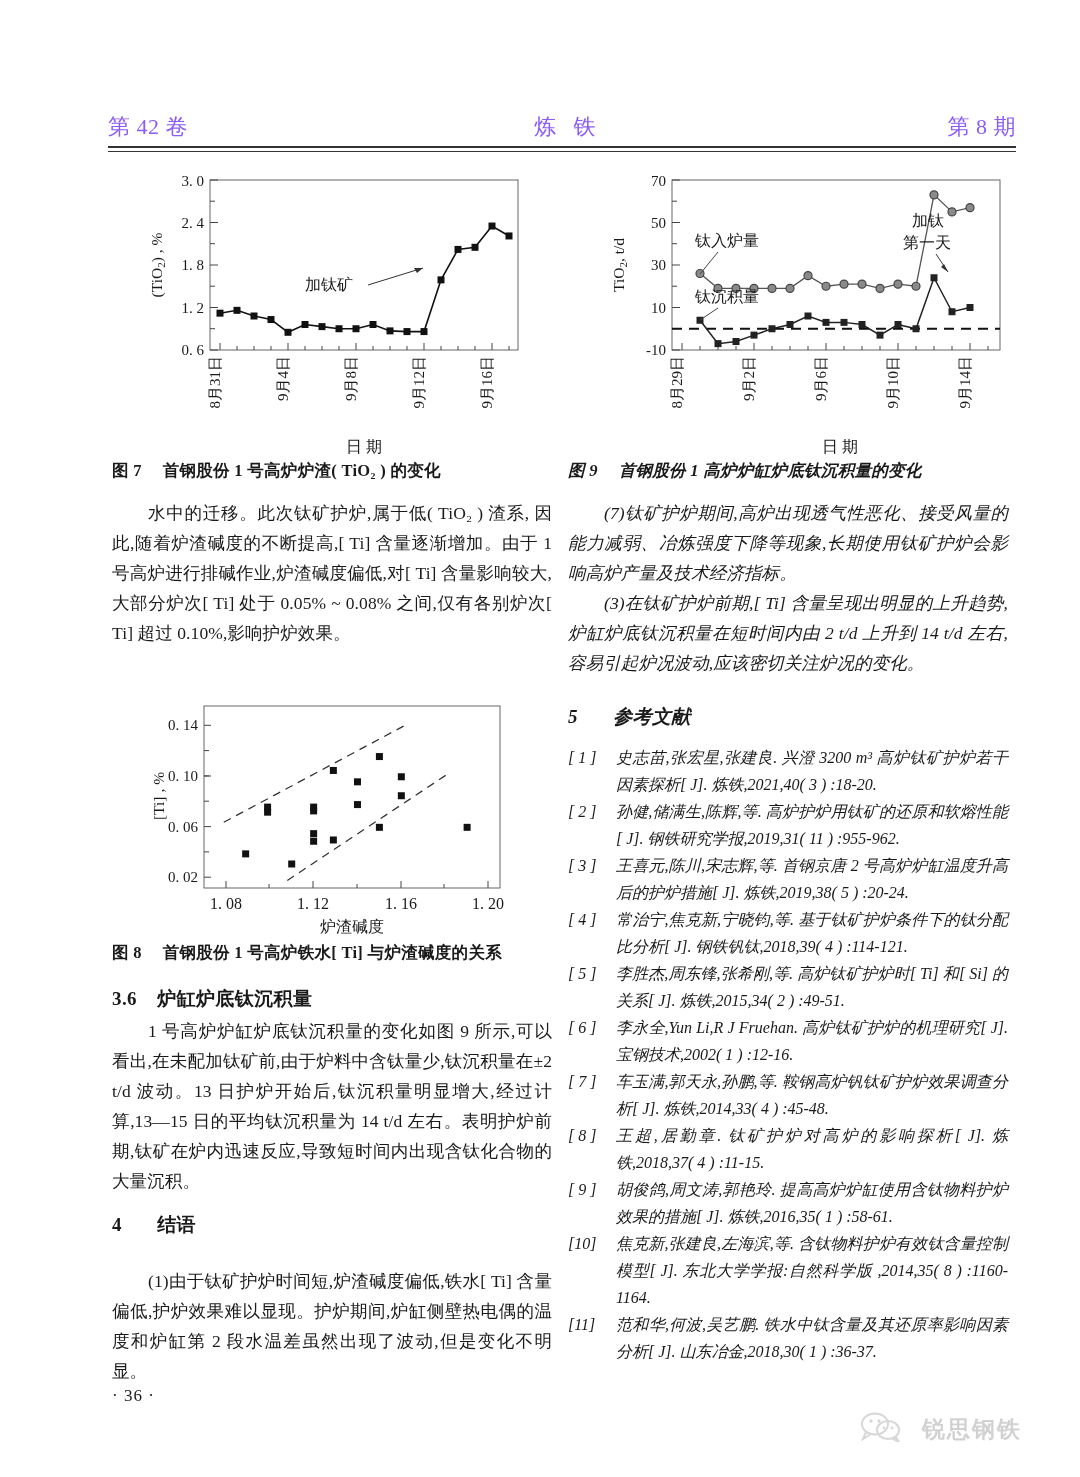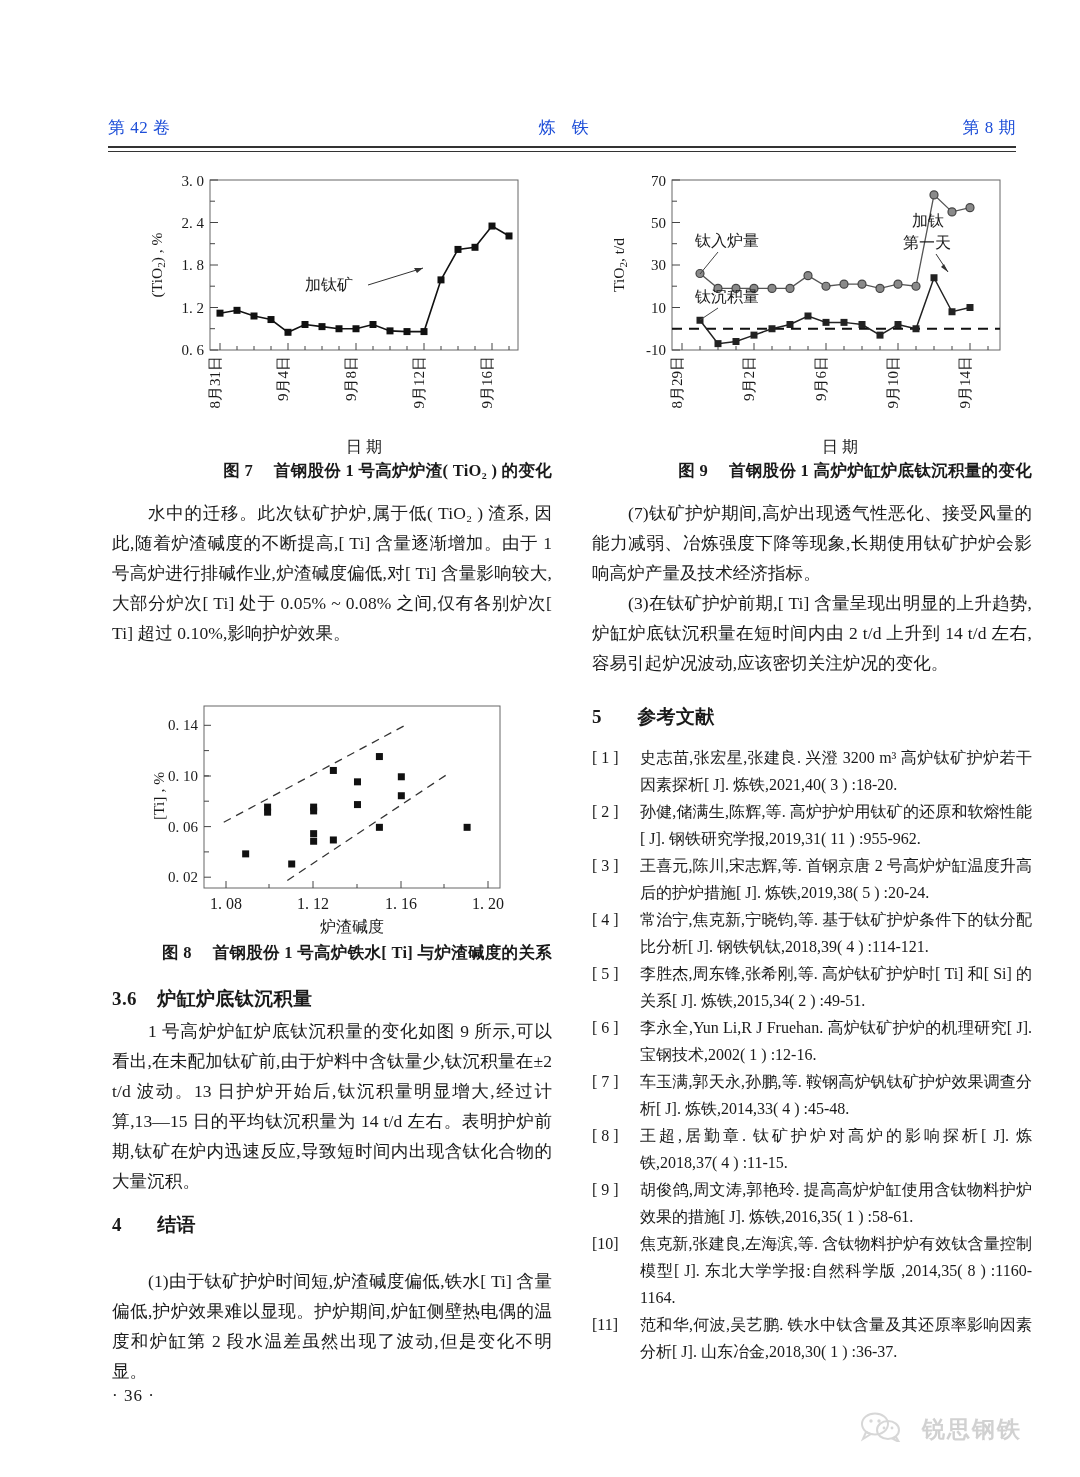--- a/index.html
+++ b/index.html
@@ -24,23 +24,23 @@
 
   
   .runhead {
     position: absolute;
     left: 108px; top: 112px;
     width: 908px;
     height: 30px;
     display: flex;
     align-items: center;
     justify-content: space-between;
-    font-size: 17px;
+    font-size: 22px;
     letter-spacing: 0.5px;
-    color: #1d4ed8;
+    color: #8b5cf6;
   }
   .runhead .center { flex: 1; text-align: center; letter-spacing: 6px; }
   .runhead .left, .runhead .right { white-space: nowrap; }
   .rule {
     position: absolute;
     left: 108px;
     width: 908px;
     background: #333;
   }
   .rule.r1 { top: 146px; height: 2px; }
@@ -48,30 +48,30 @@
 
   
   .col {
     position: absolute;
     width: 440px;
     font-size: 17.5px;
     line-height: 30px;
     text-align: justify;
   }
   .col.left  { left: 112px; }
-  .col.right { left: 592px; }
+  .col.right { left: 568px; font-style: italic; }
 
   .para {
     margin: 0 0 0 0;
     text-indent: 36px;
     letter-spacing: 0.1px;
   }
 
   .fig-caption {
-    text-align: right;
+    text-align: left;
     font-weight: bold;
     font-size: 16.5px;
     line-height: 26px;
     margin: 0;
     letter-spacing: 0.3px;
   }
   .fig-caption .gap { display: inline-block; width: 12px; }
 
   h2.section {
     font-size: 19px;

